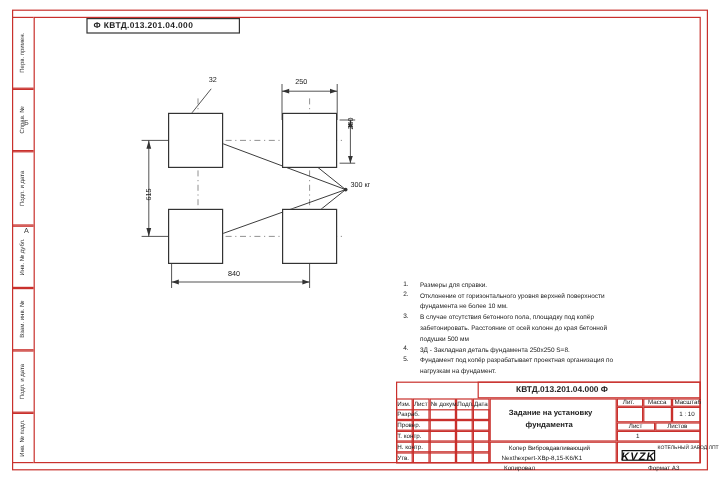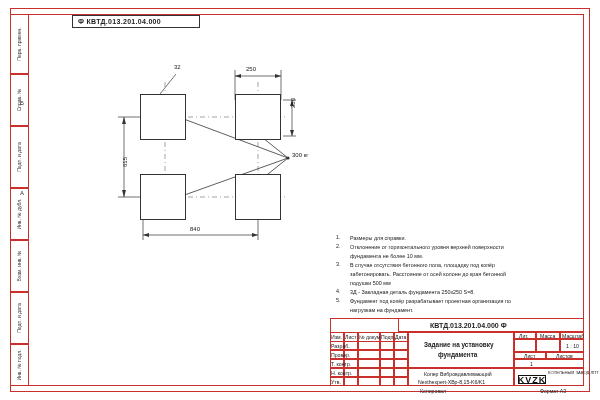--- a/index.html
+++ b/index.html
@@ -24,21 +24,21 @@
   .tb-txt{position:absolute;font-size:5.2px;color:#222;white-space:nowrap;}
   .tb-txt.b{font-weight:bold;}
   
   .sq{position:absolute;border:1.1px solid #333;background:#fff;box-sizing:border-box;}
   .dimtxt{position:absolute;font-size:6px;color:#222;white-space:nowrap;}
   .note{position:absolute;font-size:5.4px;color:#222;line-height:8.2px;white-space:nowrap;}
   .notenum{position:absolute;font-size:5.4px;color:#222;}
   .toptitle{position:absolute;font-size:7px;color:#222;font-weight:bold;letter-spacing:.3px;}
   .toptitle-box{position:absolute;border:1px solid #333;box-sizing:border-box;}
   svg{position:absolute;left:0;top:0;overflow:visible;}
-  .logo{position:absolute;border:1.2px solid #111;box-sizing:border-box;display:flex;align-items:center;justify-content:center;font-weight:bold;font-size:9px;color:#111;letter-spacing:1px;}
+  .logo{position:absolute;border:1.2px solid #111;box-sizing:border-box;display:flex;align-items:center;justify-content:center;font-weight:bold;font-size:9px;color:#111;letter-spacing:1px;font-style:italic;}
 </style>
 </head>
 <body>
 
 <div id="sheet">
 
   <div class="frame-outer"></div>
   <div class="frame-inner"></div>
 
   <div class="lcol" style="top:14px;height:60px;">

